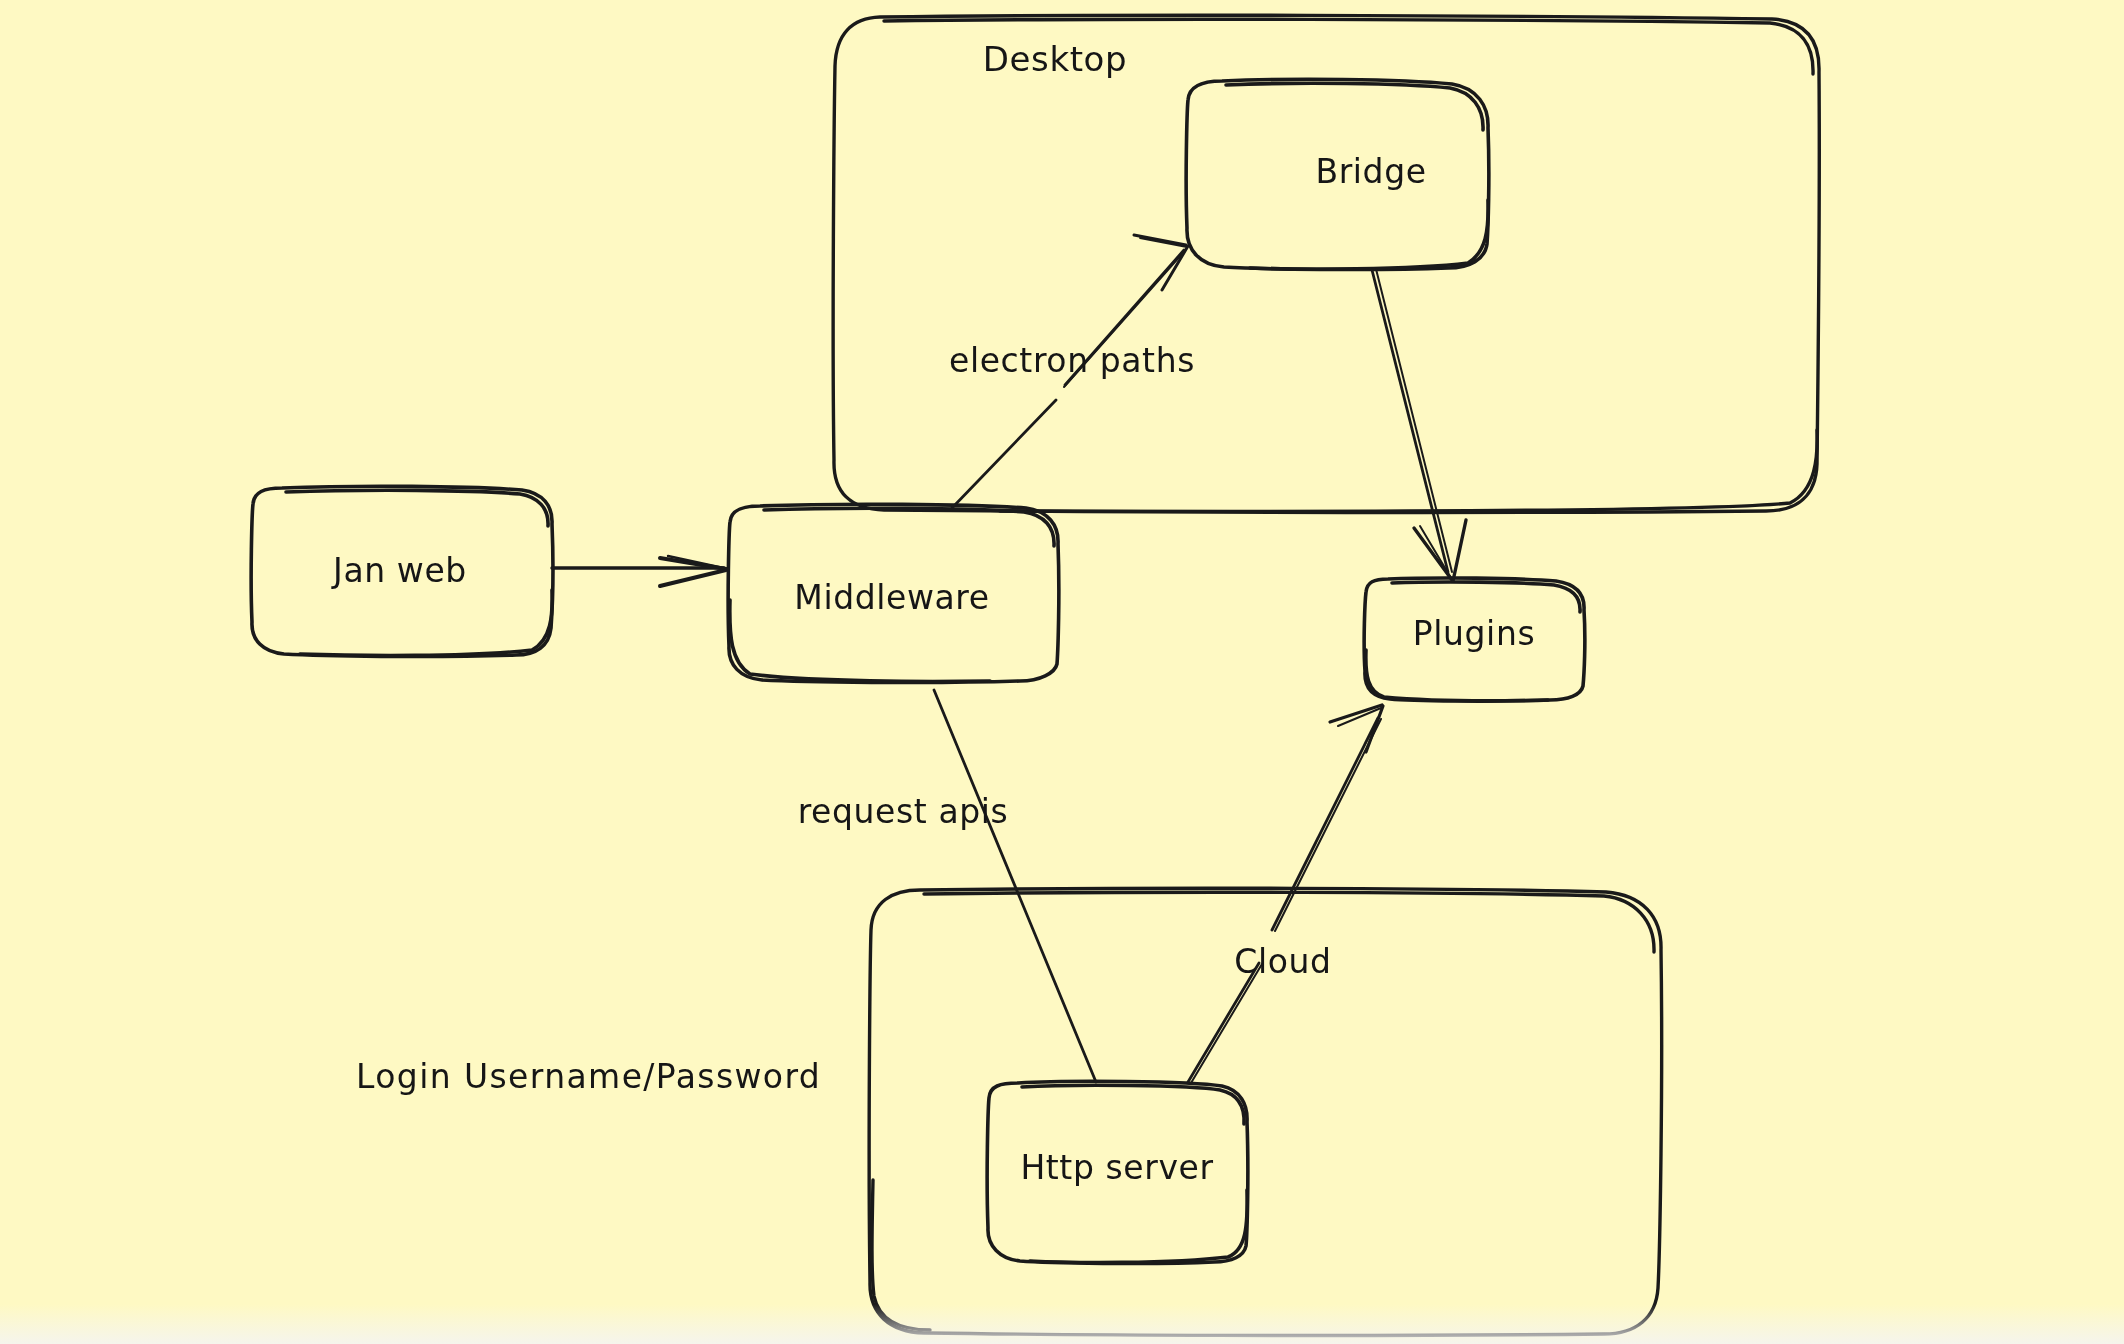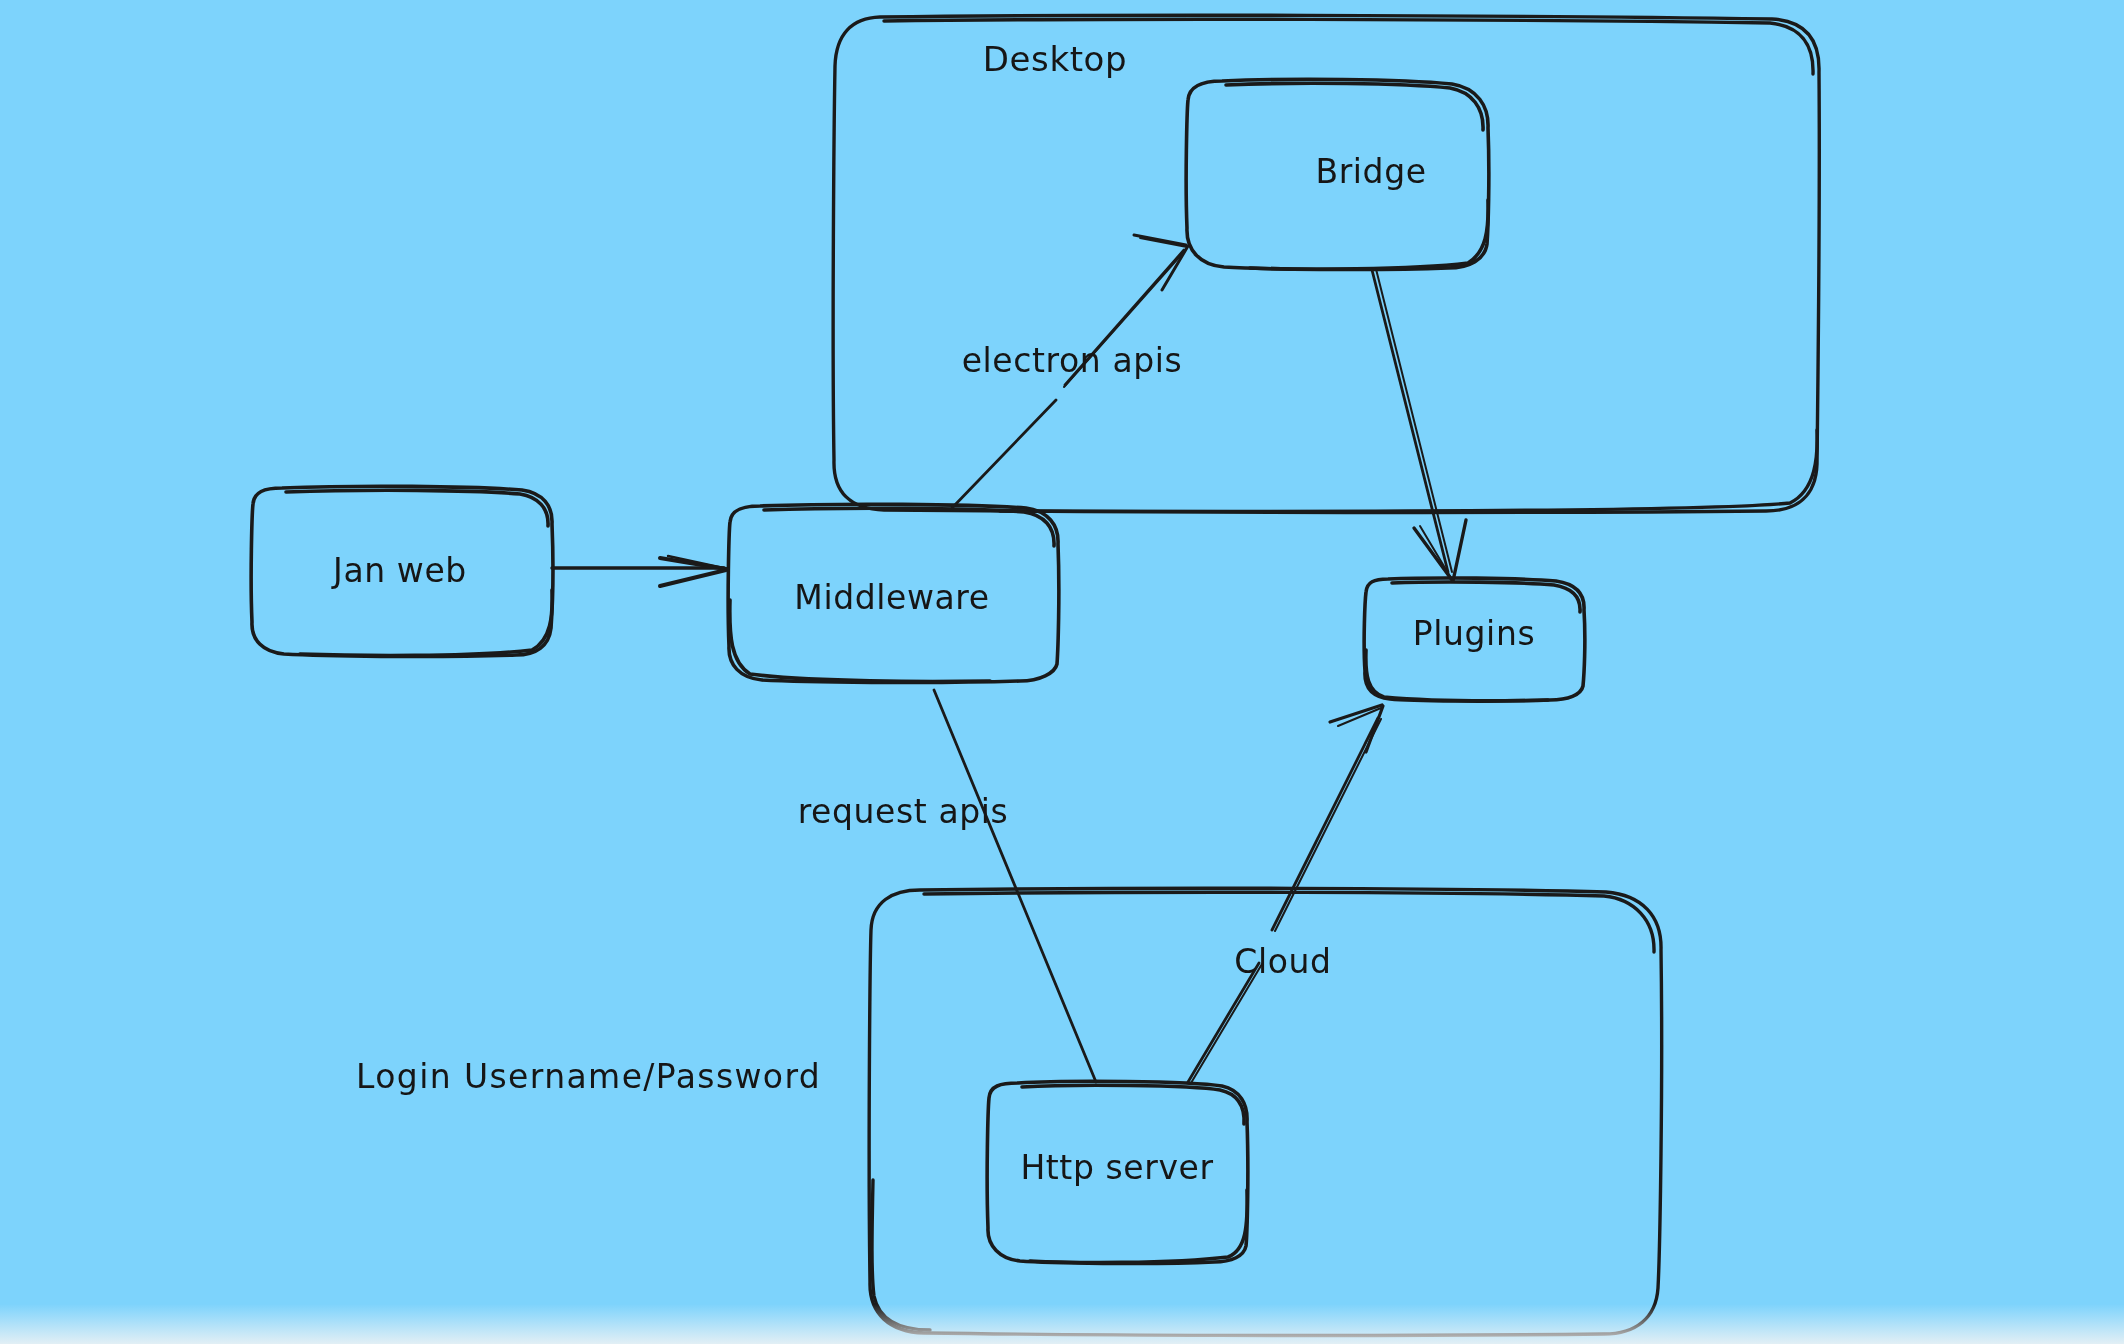--- a/index.html
+++ b/index.html
@@ -8,21 +8,21 @@
     padding: 0;
     background: #ffffff;
   }
   body {
     font-family: "DejaVu Sans", sans-serif;
   }
   #canvas {
     position: relative;
     width: 2124px;
     height: 1344px;
-    background: #7dd3fc;
+    background: #fef9c3;
     overflow: hidden;
   }
   #canvas svg.sketch {
     position: absolute;
     left: 0;
     top: 0;
     width: 2124px;
     height: 1344px;
     display: block;
   }
@@ -228,21 +228,21 @@
   <div class="lbl node" style="left:400px; top:554px;">Jan web</div>
 
   <div class="lbl node" style="left:892px; top:581px;">Middleware</div>
 
   <div class="lbl node" style="left:1338px; top:155px;margin-left:33px;">Bridge</div>
 
   <div class="lbl node" style="left:1474px; top:617px;text-align:right;">Plugins</div>
 
   <div class="lbl node" style="left:1117px; top:1151px;">Http server</div>
 
-  <div class="lbl edge" style="left:1072px; top:344px;">electron apis</div>
+  <div class="lbl edge" style="left:1072px; top:344px;">electron paths</div>
 
   <div class="lbl edge" style="left:903px; top:795px;">request apis</div>
 
   <div class="lbl edge" style="left:1283px; top:945px;">Cloud</div>
 
   <div class="lbl note" style="left:356px; top:966px;">
     <div>Login Username/Password</div>
   </div>
 
   <div class="bottom-fade"></div>

